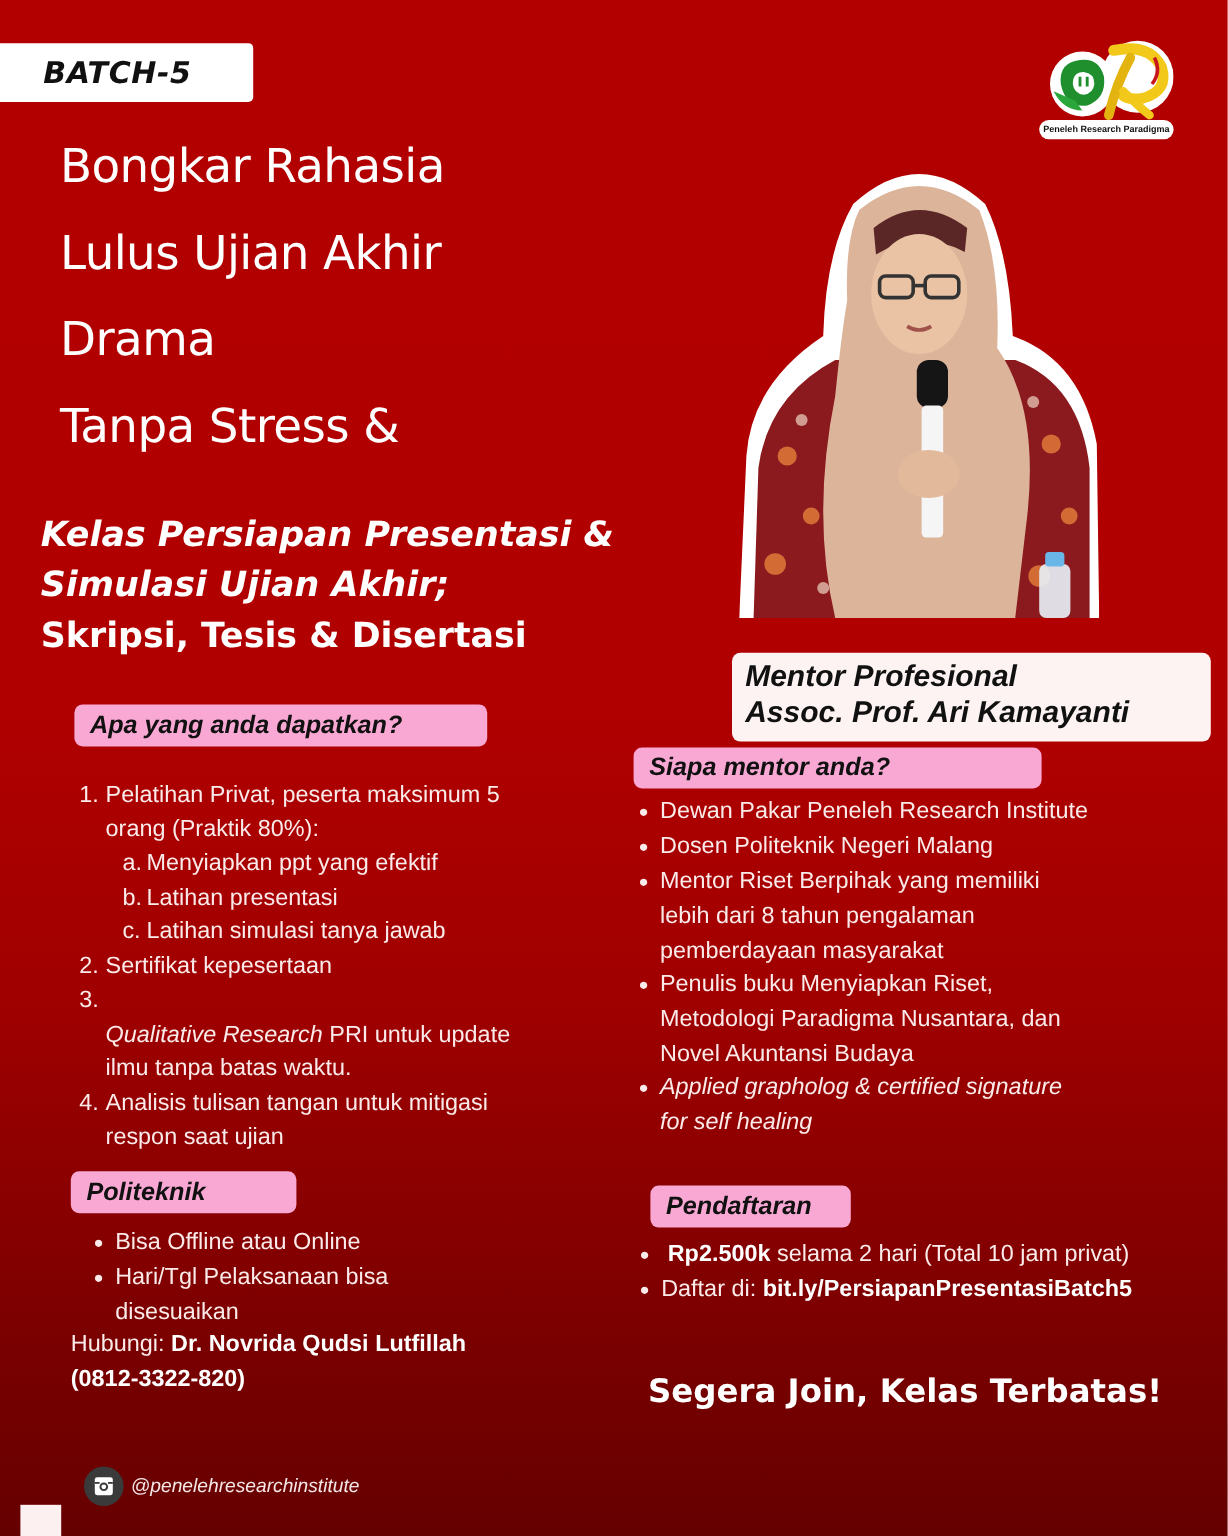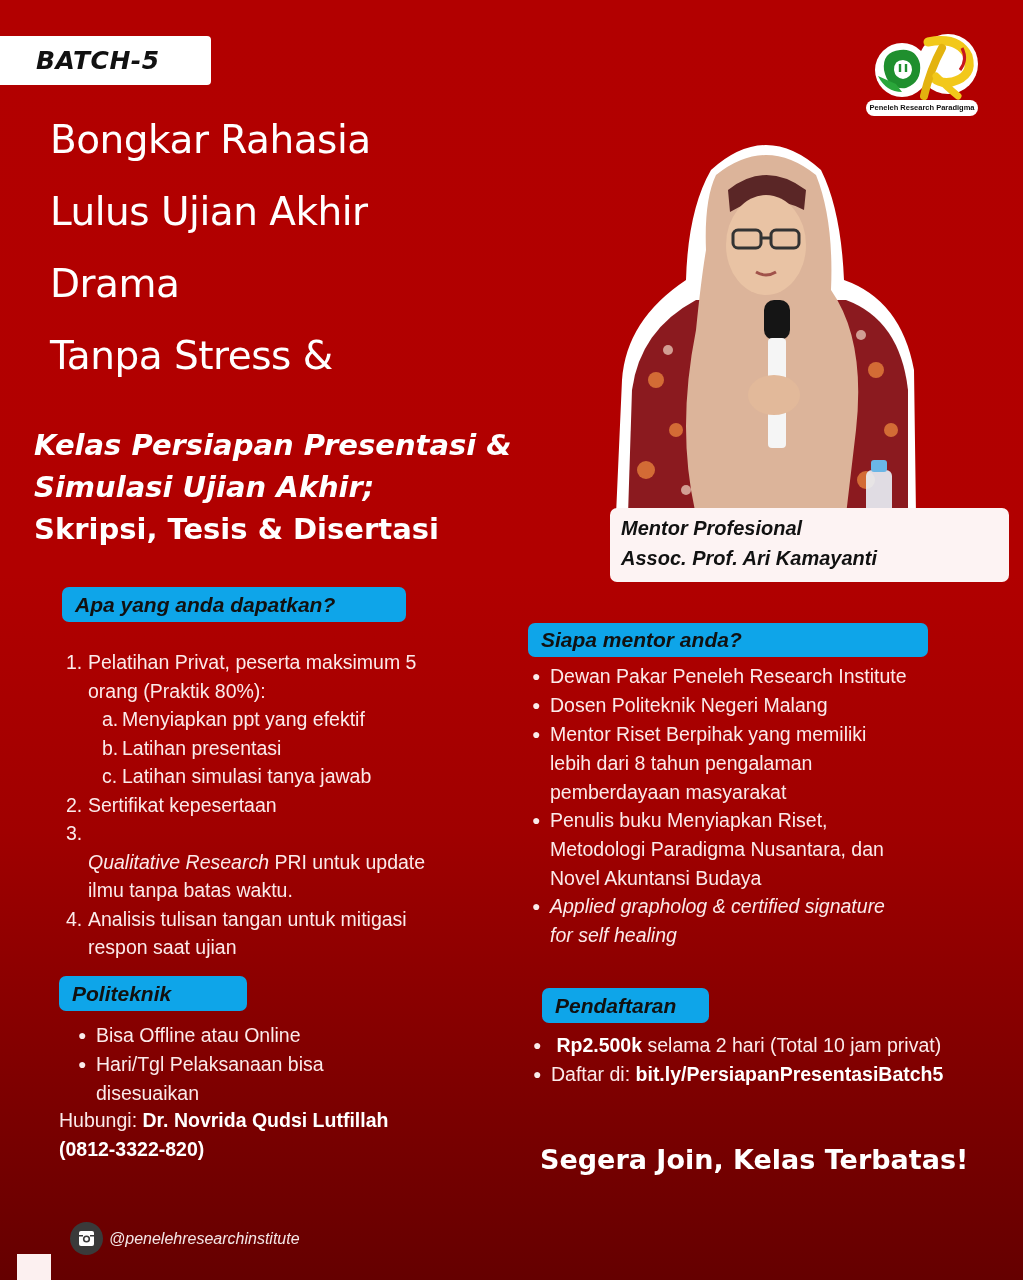--- a/index.html
+++ b/index.html
@@ -40,35 +40,35 @@
   .logo-caption {
     position: absolute; left: 0; bottom: 0; width: 112px; height: 16px;
     background: #fff; border-radius: 8px; color: #111; font-size: 7.5px; font-weight: bold;
     text-align: center; line-height: 16px; white-space: nowrap;
   }
 
   
   .photo-wrap { left: 616px; top: 130px; width: 300px; height: 385px; }
 
   .mentor-card {
-    left: 610px; top: 508px; width: 399px; height: 74px;
+    left: 610px; top: 544px; width: 399px; height: 74px;
     background: #fdf3f3; border-radius: 7px;
     color: #111; font-weight: bold; font-style: italic;
-    font-size: 20px; line-height: 30px; padding: 5px 0 0 11px;
+    font-size: 25px; line-height: 30px; padding: 5px 0 0 11px;
   }
   .mentor-card span { display: block; }
 
   
   .pill {
-    background: #0ea5e9; border-radius: 7px; color: #111;
+    background: #f9a8d4; border-radius: 7px; color: #111;
     font-weight: bold; font-style: italic; font-size: 21px;
     padding-left: 13px;
   }
   .pill-get { left: 62px; top: 587px; width: 344px; height: 35px; line-height: 35px; }
-  .pill-mentor { left: 528px; top: 623px; width: 400px; height: 34px; line-height: 34px; }
+  .pill-mentor { left: 528px; top: 623px; width: 340px; height: 34px; line-height: 34px; }
   .pill-pelak { left: 59px; top: 976px; width: 188px; height: 35px; line-height: 35px; }
   .pill-daftar { left: 542px; top: 988px; width: 167px; height: 35px; line-height: 35px; }
 
   .body-text { font-size: 19.5px; line-height: 28.5px; color: #fbeaea; }
 
   
   .benefits { left: 66px; top: 648px; width: 430px; }
   .row { display: flex; }
   .num { width: 22px; flex: none; text-align: left; }
   .sub-row { display: flex; padding-left: 36px; }

